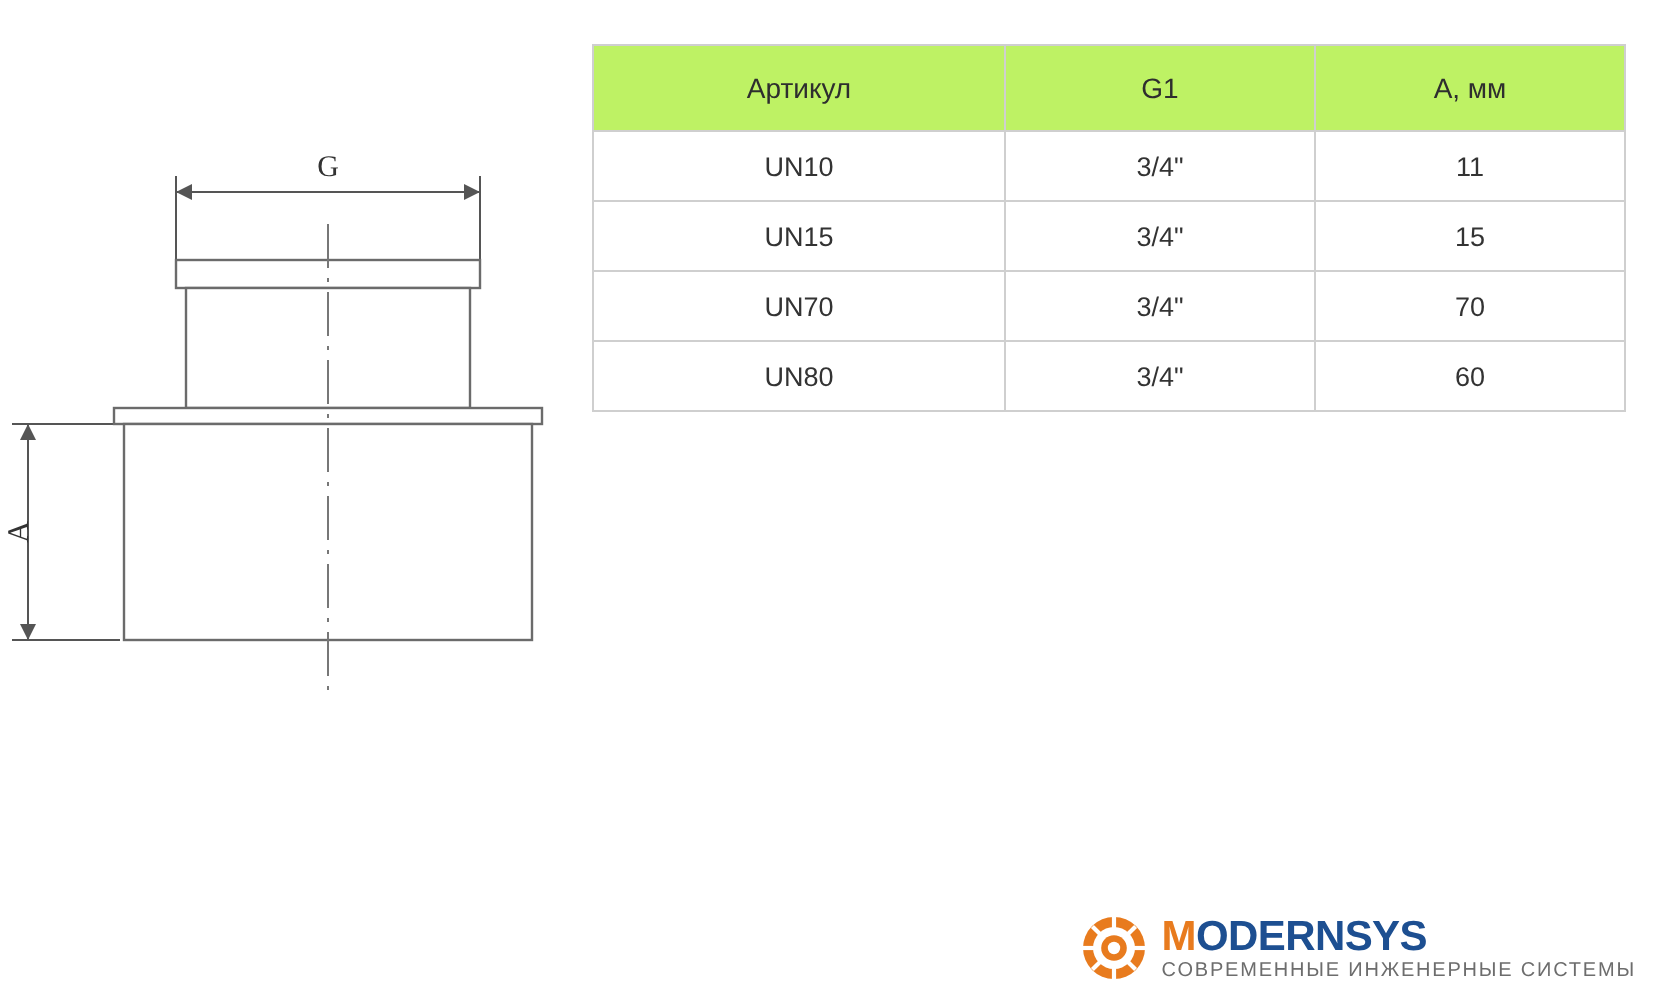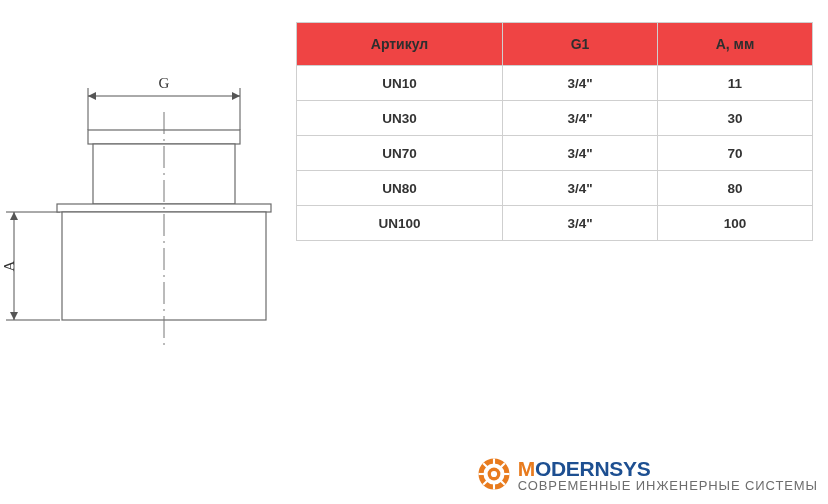--- a/index.html
+++ b/index.html
@@ -36,25 +36,25 @@
     width: 516px;
     table-layout: fixed;
   }
   table.spec th, table.spec td {
     border: 1px solid #cfcfcf;
     text-align: center;
     color: #333333;
     font-size: 13.5px;
     height: 34px;
     padding: 0;
-    font-weight: bold;
+    font-weight: normal;
   }
   table.spec thead th {
-    background: #ef4444;
-    font-weight: bold;
+    background: #bef264;
+    font-weight: normal;
     color: #2e2e2e;
     height: 42px;
     font-size: 14px;
   }
   table.spec col.c1 { width: 206px; }
   table.spec col.c2 { width: 155px; }
   table.spec col.c3 { width: 155px; }
 
   
   #logo {
@@ -78,21 +78,21 @@
   }
   #logo .brand {
     font-size: 21px;
     font-weight: bold;
     letter-spacing: -0.3px;
     line-height: 24px;
     color: #1d4f91;
   }
   #logo .brand .accent { color: #e87b1e; }
   #logo .tagline {
-    font-size: 13px;
+    font-size: 10px;
     letter-spacing: 0.9px;
     color: #6d6d6d;
     line-height: 10px;
     text-transform: uppercase;
   }
 </style>
 </head>
 <body>
 
 <div id="drawing">
@@ -144,38 +144,33 @@
         <th>A, мм</th>
       </tr>
     </thead>
     <tbody>
       <tr>
         <td>UN10</td>
         <td>3/4"</td>
         <td>11</td>
       </tr>
       <tr>
-        <td>UN30</td>
-        <td>3/4"</td>
-        <td>30</td>
+        <td>UN15</td>
+        <td>3/4"</td>
+        <td>15</td>
       </tr>
       <tr>
         <td>UN70</td>
         <td>3/4"</td>
         <td>70</td>
       </tr>
       <tr>
         <td>UN80</td>
         <td>3/4"</td>
-        <td>80</td>
-      </tr>
-      <tr>
-        <td>UN100</td>
-        <td>3/4"</td>
-        <td>100</td>
+        <td>60</td>
       </tr>
     </tbody>
   </table>
 </div>
 
 <div id="logo">
   <span class="mark">
     <svg width="34" height="34" viewBox="0 0 34 34">
       <g fill="#e87b1e">
         <circle cx="17" cy="17" r="15.5"></circle>

